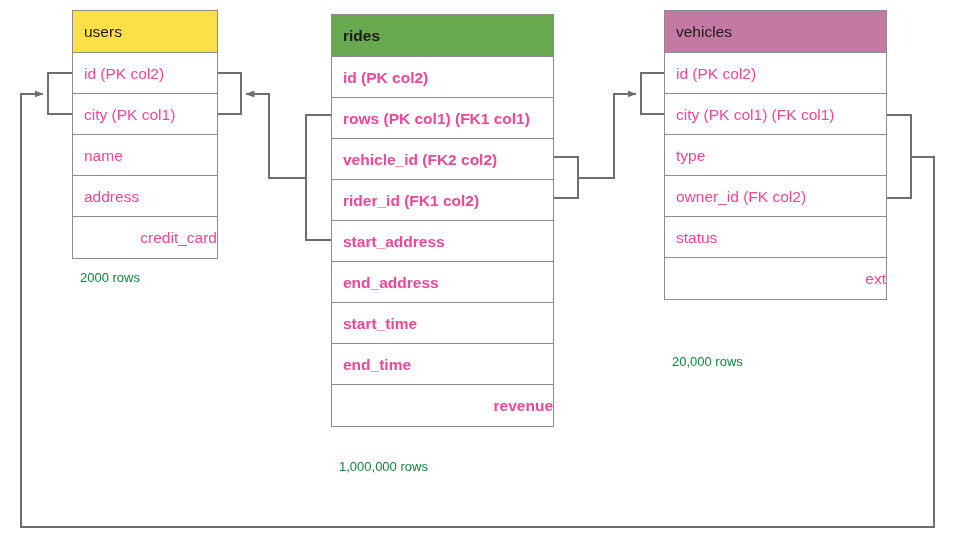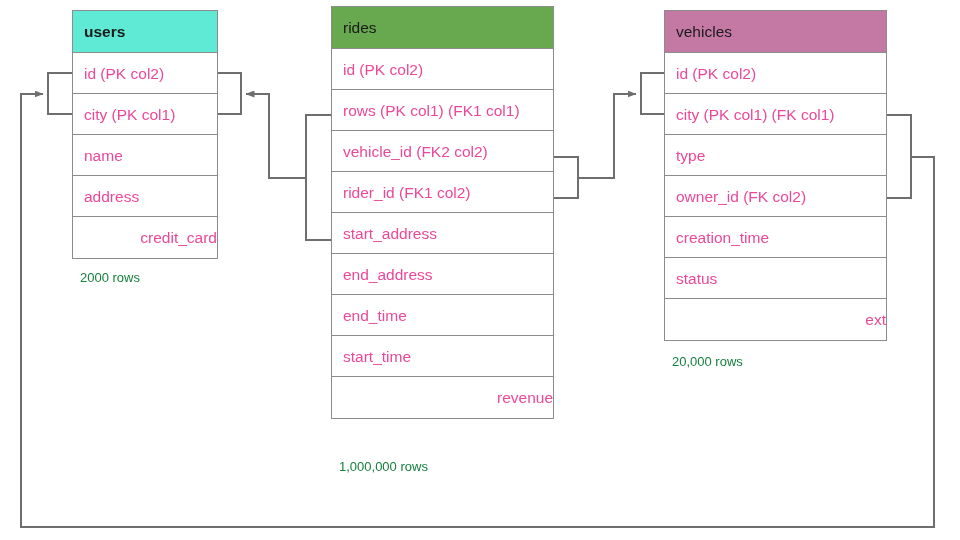--- a/index.html
+++ b/index.html
@@ -97,48 +97,47 @@
 
       <path d="M 306 178 L 269 178 L 269 94 L 246 94" marker-end="url(#arrowhead)"></path>
 
       <path d="M 578 178 L 614 178 L 614 94 L 636 94" marker-end="url(#arrowhead)"></path>
 
       <path d="M 911 157 L 934 157 L 934 527 L 21 527 L 21 94 L 43 94" marker-end="url(#arrowhead)"></path>
     </g>
   </svg>
 
   <div class="entity" style="left: 72px; top: 10px; width: 146px;">
-    <div class="entity-header" style="background: #5eead4; font-weight: bold;">users</div>
+    <div class="entity-header" style="background: #fde047;">users</div>
     <div class="entity-field">id (PK col2)</div>
     <div class="entity-field">city (PK col1)</div>
     <div class="entity-field">name</div>
     <div class="entity-field">address</div>
     <div class="entity-field">credit_card</div>
   </div>
   <div class="rowcount" style="left:80px; top:270px;">2000 rows</div>
 
-  <div class="entity" style="left: 331px; top: 6px; width: 223px;">
+  <div class="entity" style="left: 331px; top: 14px; width: 223px; font-weight: bold;">
     <div class="entity-header" style="background: rgb(104, 168, 78);">rides</div>
     <div class="entity-field">id (PK col2)</div>
     <div class="entity-field">rows (PK col1) (FK1 col1)</div>
     <div class="entity-field">vehicle_id (FK2 col2)</div>
     <div class="entity-field">rider_id (FK1 col2)</div>
     <div class="entity-field">start_address</div>
     <div class="entity-field">end_address</div>
+    <div class="entity-field">start_time</div>
     <div class="entity-field">end_time</div>
-    <div class="entity-field">start_time</div>
     <div class="entity-field">revenue</div>
   </div>
   <div class="rowcount" style="left:339px; top:459px;">1,000,000 rows</div>
 
   <div class="entity" style="left: 664px; top: 10px; width: 223px;">
     <div class="entity-header" style="background: rgb(196, 121, 164);">vehicles</div>
     <div class="entity-field">id (PK col2)</div>
     <div class="entity-field">city (PK col1) (FK col1)</div>
     <div class="entity-field">type</div>
     <div class="entity-field">owner_id (FK col2)</div>
-    <div class="entity-field">creation_time</div>
     <div class="entity-field">status</div>
     <div class="entity-field">ext</div>
   </div>
   <div class="rowcount" style="left:672px; top:354px;">20,000 rows</div>
 
 </div>
 
 </body></html>

